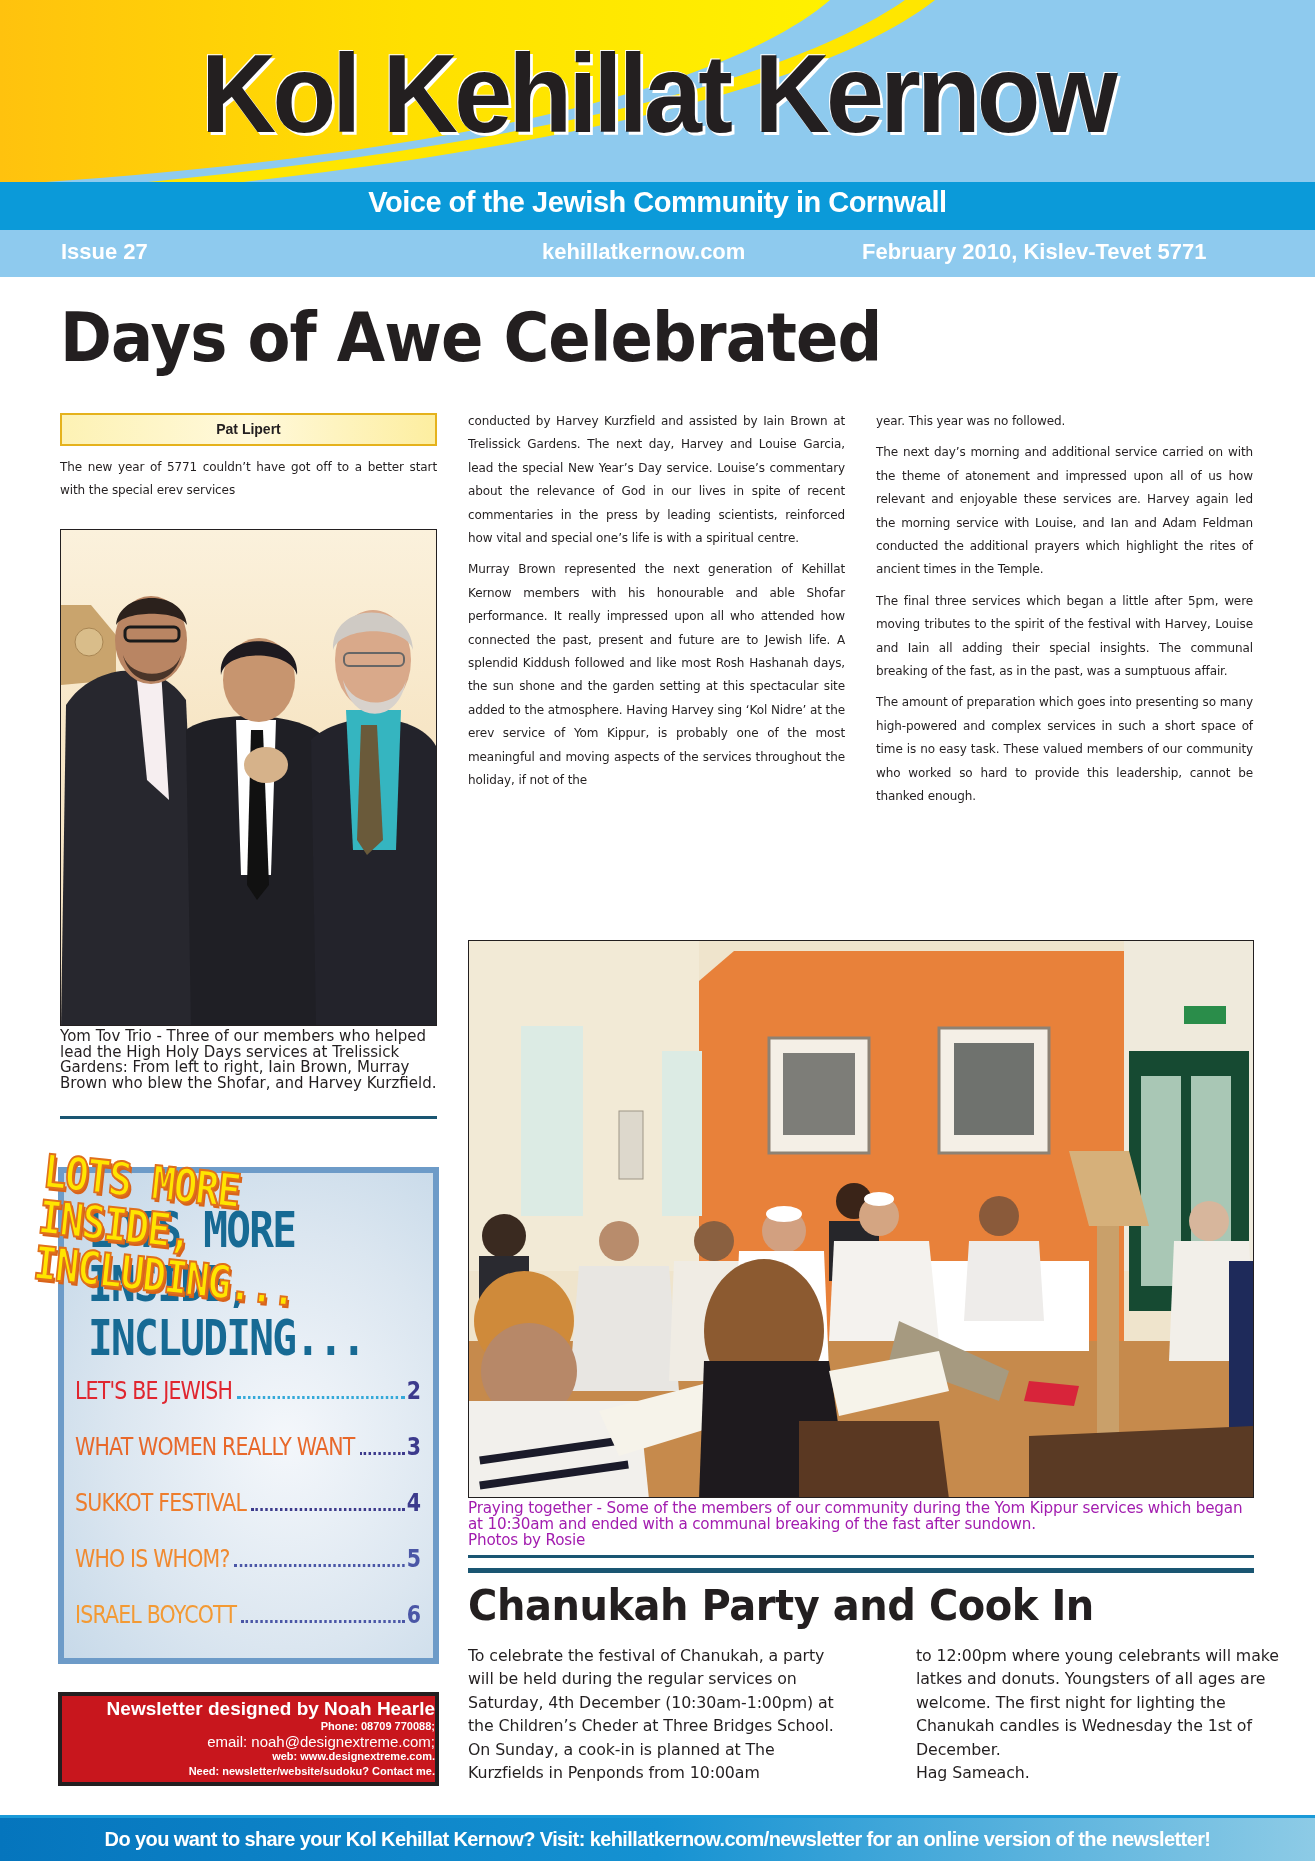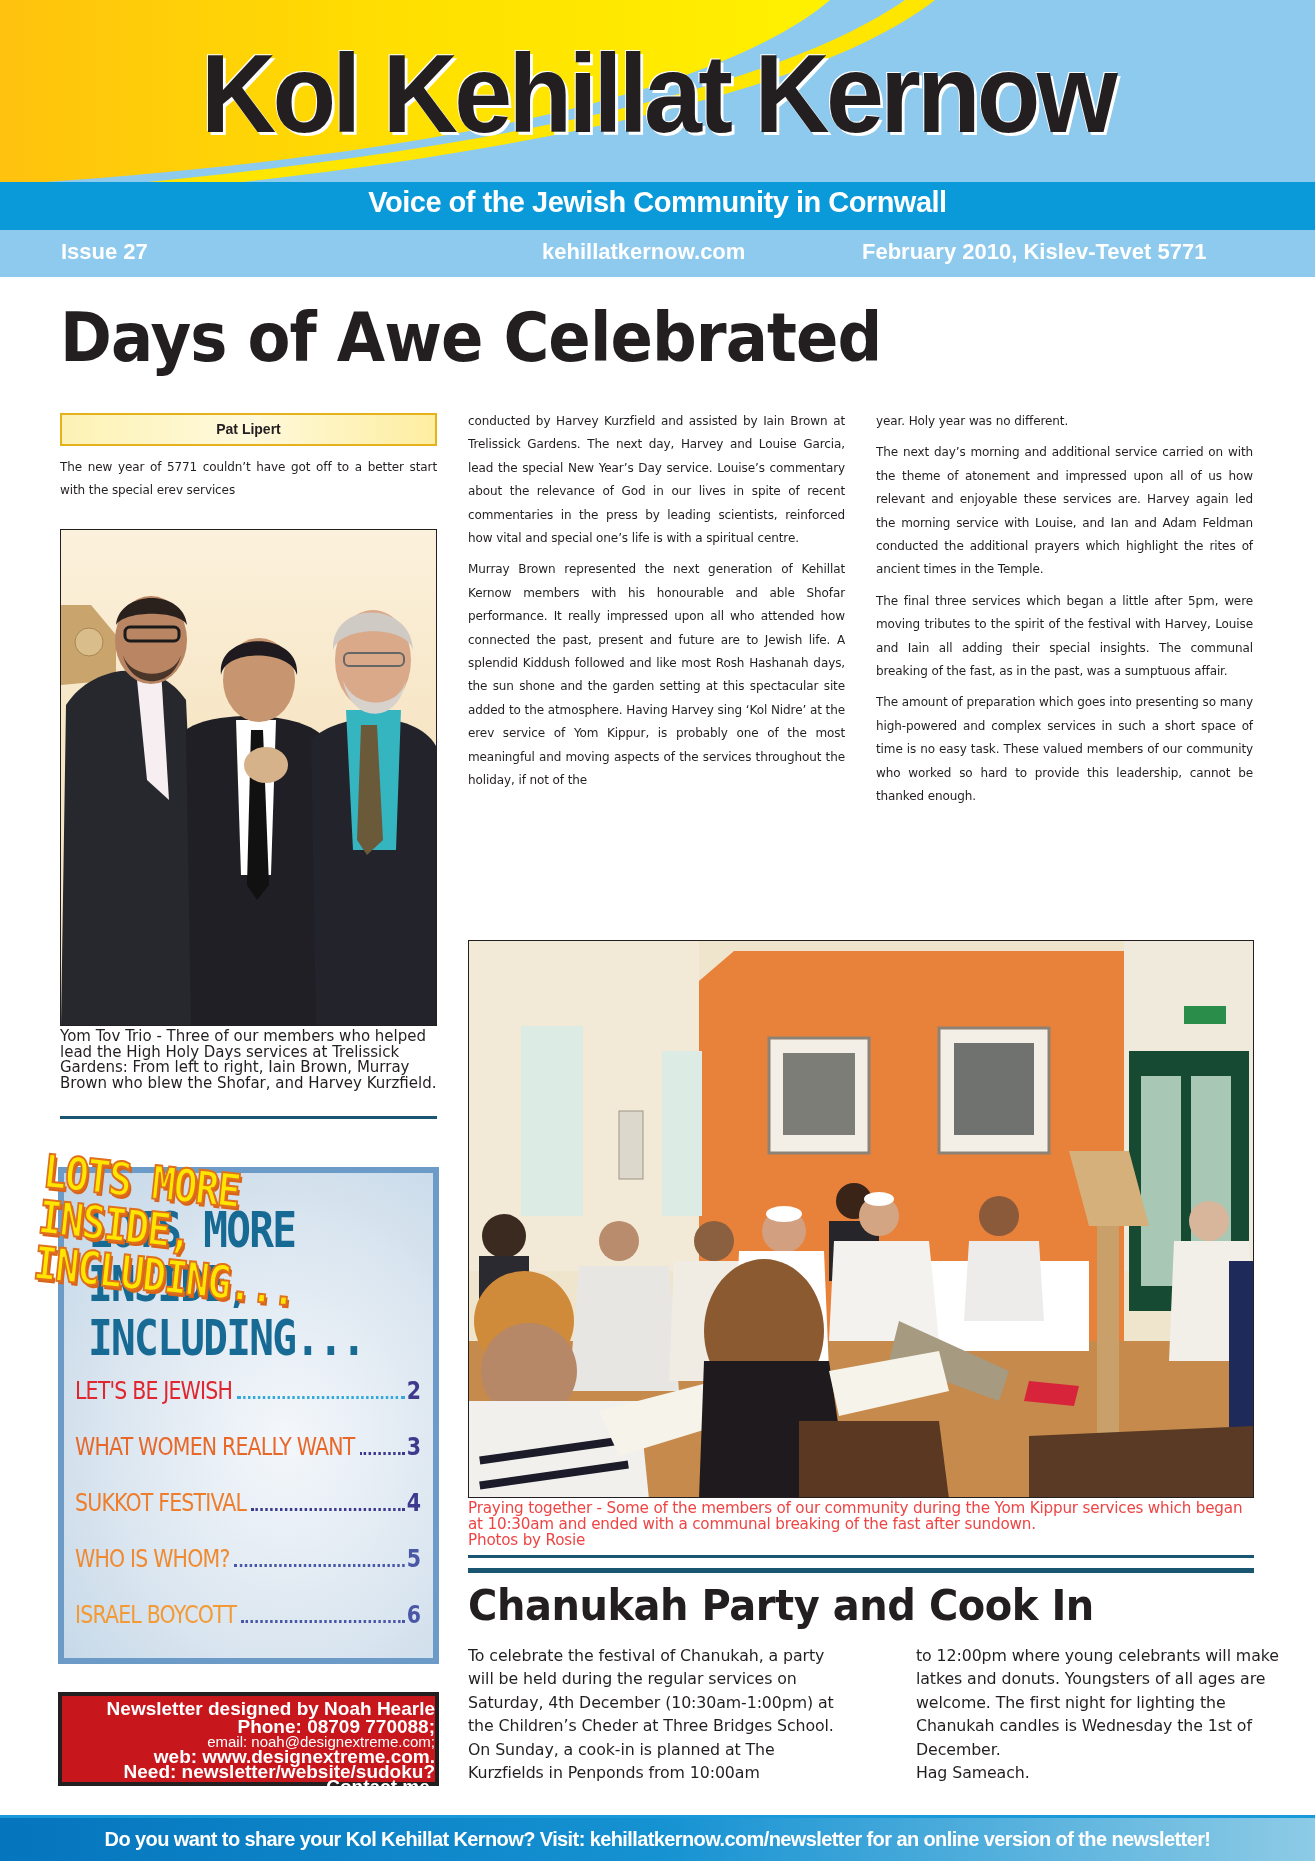--- a/index.html
+++ b/index.html
@@ -51,31 +51,31 @@
   .toc { position: absolute; left: 75px; top: 1376px; width: 345px; }
   .toc-row { display: flex; align-items: baseline; height: 56px; font-family: "DejaVu Sans", sans-serif; font-size: 25px;
     letter-spacing: -1px; transform: scaleX(0.82); transform-origin: 0 0; width: 421px; }
   .toc-row .label { white-space: nowrap; }
   .toc-row .dots { flex: 1; border-bottom: 3px dotted #3c3a8c; margin: 0 3px 6px 6px; }
   .toc-row .page { color: #3c3a8c; font-weight: 700; }
 
   .designer { position: absolute; left: 58px; top: 1692px; width: 381px; height: 94px; background: #c8161d; border: 4px solid #231f20;
     padding: 3px 0 0 8px; font-family: "Liberation Sans", sans-serif; color: #ffffff; text-align: right; }
   .designer .d-title { font-weight: 700; font-size: 19px; line-height: 20px; }
-  .designer .d-line { font-weight: 700; font-size: 19px; line-height: 15px; }
+  .designer .d-line { font-weight: 700; font-size: 11px; line-height: 15px; }
   .designer .d-line.light { font-weight: 400; font-size: 15px; }
 
   
   .col2 { position: absolute; left: 468px; top: 410px; width: 377px; }
   .col3 { position: absolute; left: 876px; top: 410px; width: 377px; }
   .col-para + .col-para { margin-top: 8px; }
 
   .photo2 { position: absolute; left: 468px; top: 940px; width: 786px; height: 558px; border: 1px solid #231f20; overflow: hidden; }
   .caption2 { position: absolute; left: 468px; top: 1500px; width: 790px; font-family: "DejaVu Sans", sans-serif; font-size: 15.2px;
-    line-height: 16px; color: #ef4444; letter-spacing: -0.2px; }
+    line-height: 16px; color: #a21caf; letter-spacing: -0.2px; }
   .rule2a { position: absolute; left: 468px; top: 1555px; width: 786px; height: 3px; background: #1a5672; }
   .rule2b { position: absolute; left: 468px; top: 1568px; width: 786px; height: 5px; background: #1a5672; }
 
   .subhead { position: absolute; left: 468px; top: 1580px; font-family: "DejaVu Sans", sans-serif; font-weight: 700; font-size: 43px;
     color: #231f20; transform: scaleX(0.93); transform-origin: 0 50%; letter-spacing: -0.5px; }
   .chan1 { position: absolute; left: 468px; top: 1644px; width: 377px; font-size: 15.8px; line-height: 23.4px; }
   .chan2 { position: absolute; left: 876px; top: 1644px; width: 377px; font-size: 15.8px; line-height: 23.4px; margin-left: 40px; }
   .chan1 p, .chan2 p { text-align: left; }
 
   
@@ -190,21 +190,21 @@
   <div class="d-line">web: www.designextreme.com.</div>
   <div class="d-line">Need: newsletter/website/sudoku? Contact me.</div>
 </div>
 
 <div class="col2 body-text">
   <p class="col-para">conducted by Harvey Kurzfield and assisted by Iain Brown at Trelissick Gardens. The next day, Harvey and Louise Garcia, lead the special New Year’s Day service. Louise’s commentary about the relevance of God in our lives in spite of recent commentaries in the press by leading scientists, reinforced how vital and special one’s life is with a spiritual centre.</p>
   <p class="col-para">Murray Brown represented the next generation of Kehillat Kernow members with his honourable and able Shofar performance. It really impressed upon all who attended how connected the past, present and future are to Jewish life. A splendid Kiddush followed and like most Rosh Hashanah days, the sun shone and the garden setting at this spectacular site added to the atmosphere. Having Harvey sing ‘Kol Nidre’ at the erev service of Yom Kippur, is probably one of the most meaningful and moving aspects of the services throughout the holiday, if not of the</p>
 </div>
 
 <div class="col3 body-text">
-  <p class="col-para">year. Holy year was no different.</p>
+  <p class="col-para">year. This year was no followed.</p>
   <p class="col-para">The next day’s morning and additional service carried on with the theme of atonement and impressed upon all of us how relevant and enjoyable these services are. Harvey again led the morning service with Louise, and Ian and Adam Feldman conducted the additional prayers which highlight the rites of ancient times in the Temple.</p>
   <p class="col-para">The final three services which began a little after 5pm, were moving tributes to the spirit of the festival with Harvey, Louise and Iain all adding their special insights. The communal breaking of the fast, as in the past, was a sumptuous affair.</p>
   <p class="col-para">The amount of preparation which goes into presenting so many high-powered and complex services in such a short space of time is no easy task. These valued members of our community who worked so hard to provide this leadership, cannot be thanked enough.</p>
 </div>
 
 <div class="photo2">
   <svg width="786" height="558" viewBox="0 0 786 558">
     <rect x="0" y="0" width="786" height="558" fill="#efe4cc"></rect>
     <rect x="0" y="0" width="230" height="330" fill="#f2ead6"></rect>
     <path d="M230,40 L265,10 L655,10 L655,400 L230,400 Z" fill="#e8813a"></path>

